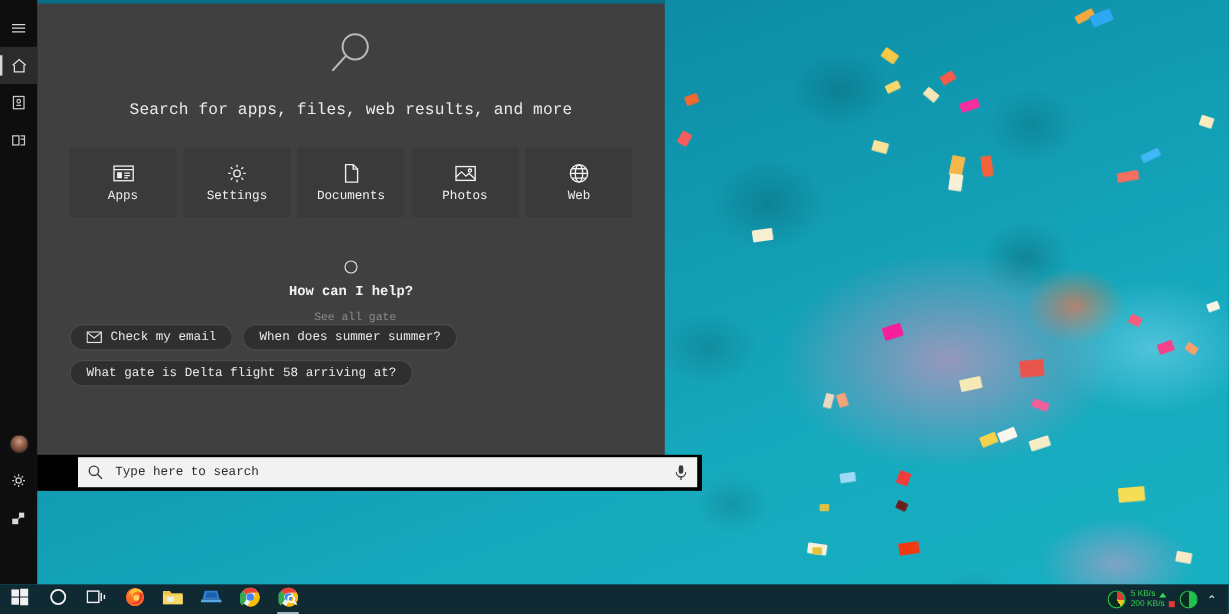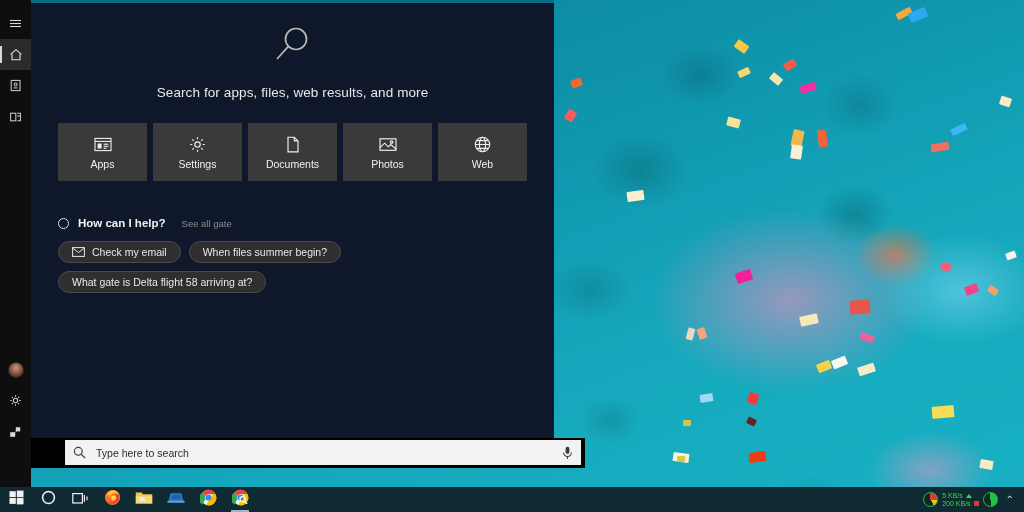--- a/index.html
+++ b/index.html
@@ -25,22 +25,22 @@
       radial-gradient(ellipse 55px 45px at 855px 215px, rgba(0,0,0,.18), rgba(0,0,0,0) 70%),
       radial-gradient(ellipse 45px 38px at 812px 500px, rgba(0,0,0,.10), rgba(0,0,0,0) 70%),
       radial-gradient(ellipse 60px 45px at 590px 290px, rgba(0,0,0,.13), rgba(0,0,0,0) 70%),
       radial-gradient(ellipse 45px 35px at 610px 420px, rgba(0,0,0,.12), rgba(0,0,0,0) 70%),
       linear-gradient(160deg,#0b7f99 0%,#0e93ab 35%,#16a9bd 70%,#17b0c2 100%);
   }
   .confetti{ position:absolute; border-radius:1px; filter:blur(.45px); }
 
   
   #search-panel{
-    position:absolute; left:0; top:0; width:554px; height:468px;
-    background:#0f172a; display:flex;
+    position:absolute; left:0; top:0; width:554px; height:409px;
+    background:#404040; display:flex;font-family:Liberation Mono, monospace;
   }
   #panel-top-border{
     position:absolute; left:0; top:0; width:554px; height:3px;
     background:#0a6f86;
   }
 
   
   #left-rail{
     width:31px; height:487px; background:#0e0e0e;
     display:flex; flex-direction:column; align-items:center;
@@ -81,30 +81,30 @@
   .cat-tile{
     flex:1; height:58px; background:#3a3a3a;
     display:flex; flex-direction:column; align-items:center; justify-content:center;
     color:#f0f0f0; cursor:default;
   }
   .cat-icon{ height:20px; display:flex; align-items:center; justify-content:center; margin-bottom:4px; }
   .cat-label{ font-size:10.5px; }
 
   
   #help-row{
-    display:flex; align-items:center; gap:9px; padding:0 27px; margin-top:36px;
+    display:flex; align-items:center; gap:9px; padding:0 27px; margin-top:36px;flex-direction:column;
   }
   #cortana-ring{
     width:11px; height:11px; border:1.6px solid #dcdcdc; border-radius:50%;
   }
   #help-title{ color:#f2f2f2; font-size:11.5px; font-weight:bold; }
   #see-all-tips{ color:#8b8b8b; font-size:9.5px; margin-left:7px; cursor:pointer; }
 
   #chip-row{
-    display:flex; gap:8px; padding:0 27px; margin-top:12px; flex-wrap:wrap;
+    display:flex; gap:8px; padding:0 27px; flex-wrap:wrap;
   }
   .chip{
     height:22px; border-radius:11px; background:#2f2f2f; border:1px solid #4a4a4a;
     display:flex; align-items:center; gap:7px; padding:0 13px;
     color:#e8e8e8; font-size:10.5px; cursor:default; white-space:nowrap;
   }
   .chip-icon{ display:flex; align-items:center; }
 
   
   #search-box-wrap{
@@ -346,21 +346,21 @@
         <span class="chip-icon">
           <svg width="13" height="10" viewBox="0 0 13 10" fill="none" stroke="#e8e8e8" stroke-width="1">
             <rect x="0.6" y="0.6" width="11.8" height="8.8"></rect>
             <path d="M0.6 1 L6.5 5.6 L12.4 1"></path>
           </svg>
         </span>
         <span>Check my email</span>
       </div>
 
       <div class="chip">
-        <span>When files summer begin?</span>
+        <span>When does summer summer?</span>
       </div>
 
       <div class="chip">
         <span>What gate is Delta flight 58 arriving at?</span>
       </div>
     </div>
 
     <div id="search-box-wrap">
       <div id="search-box">
         <span class="box-icon">

